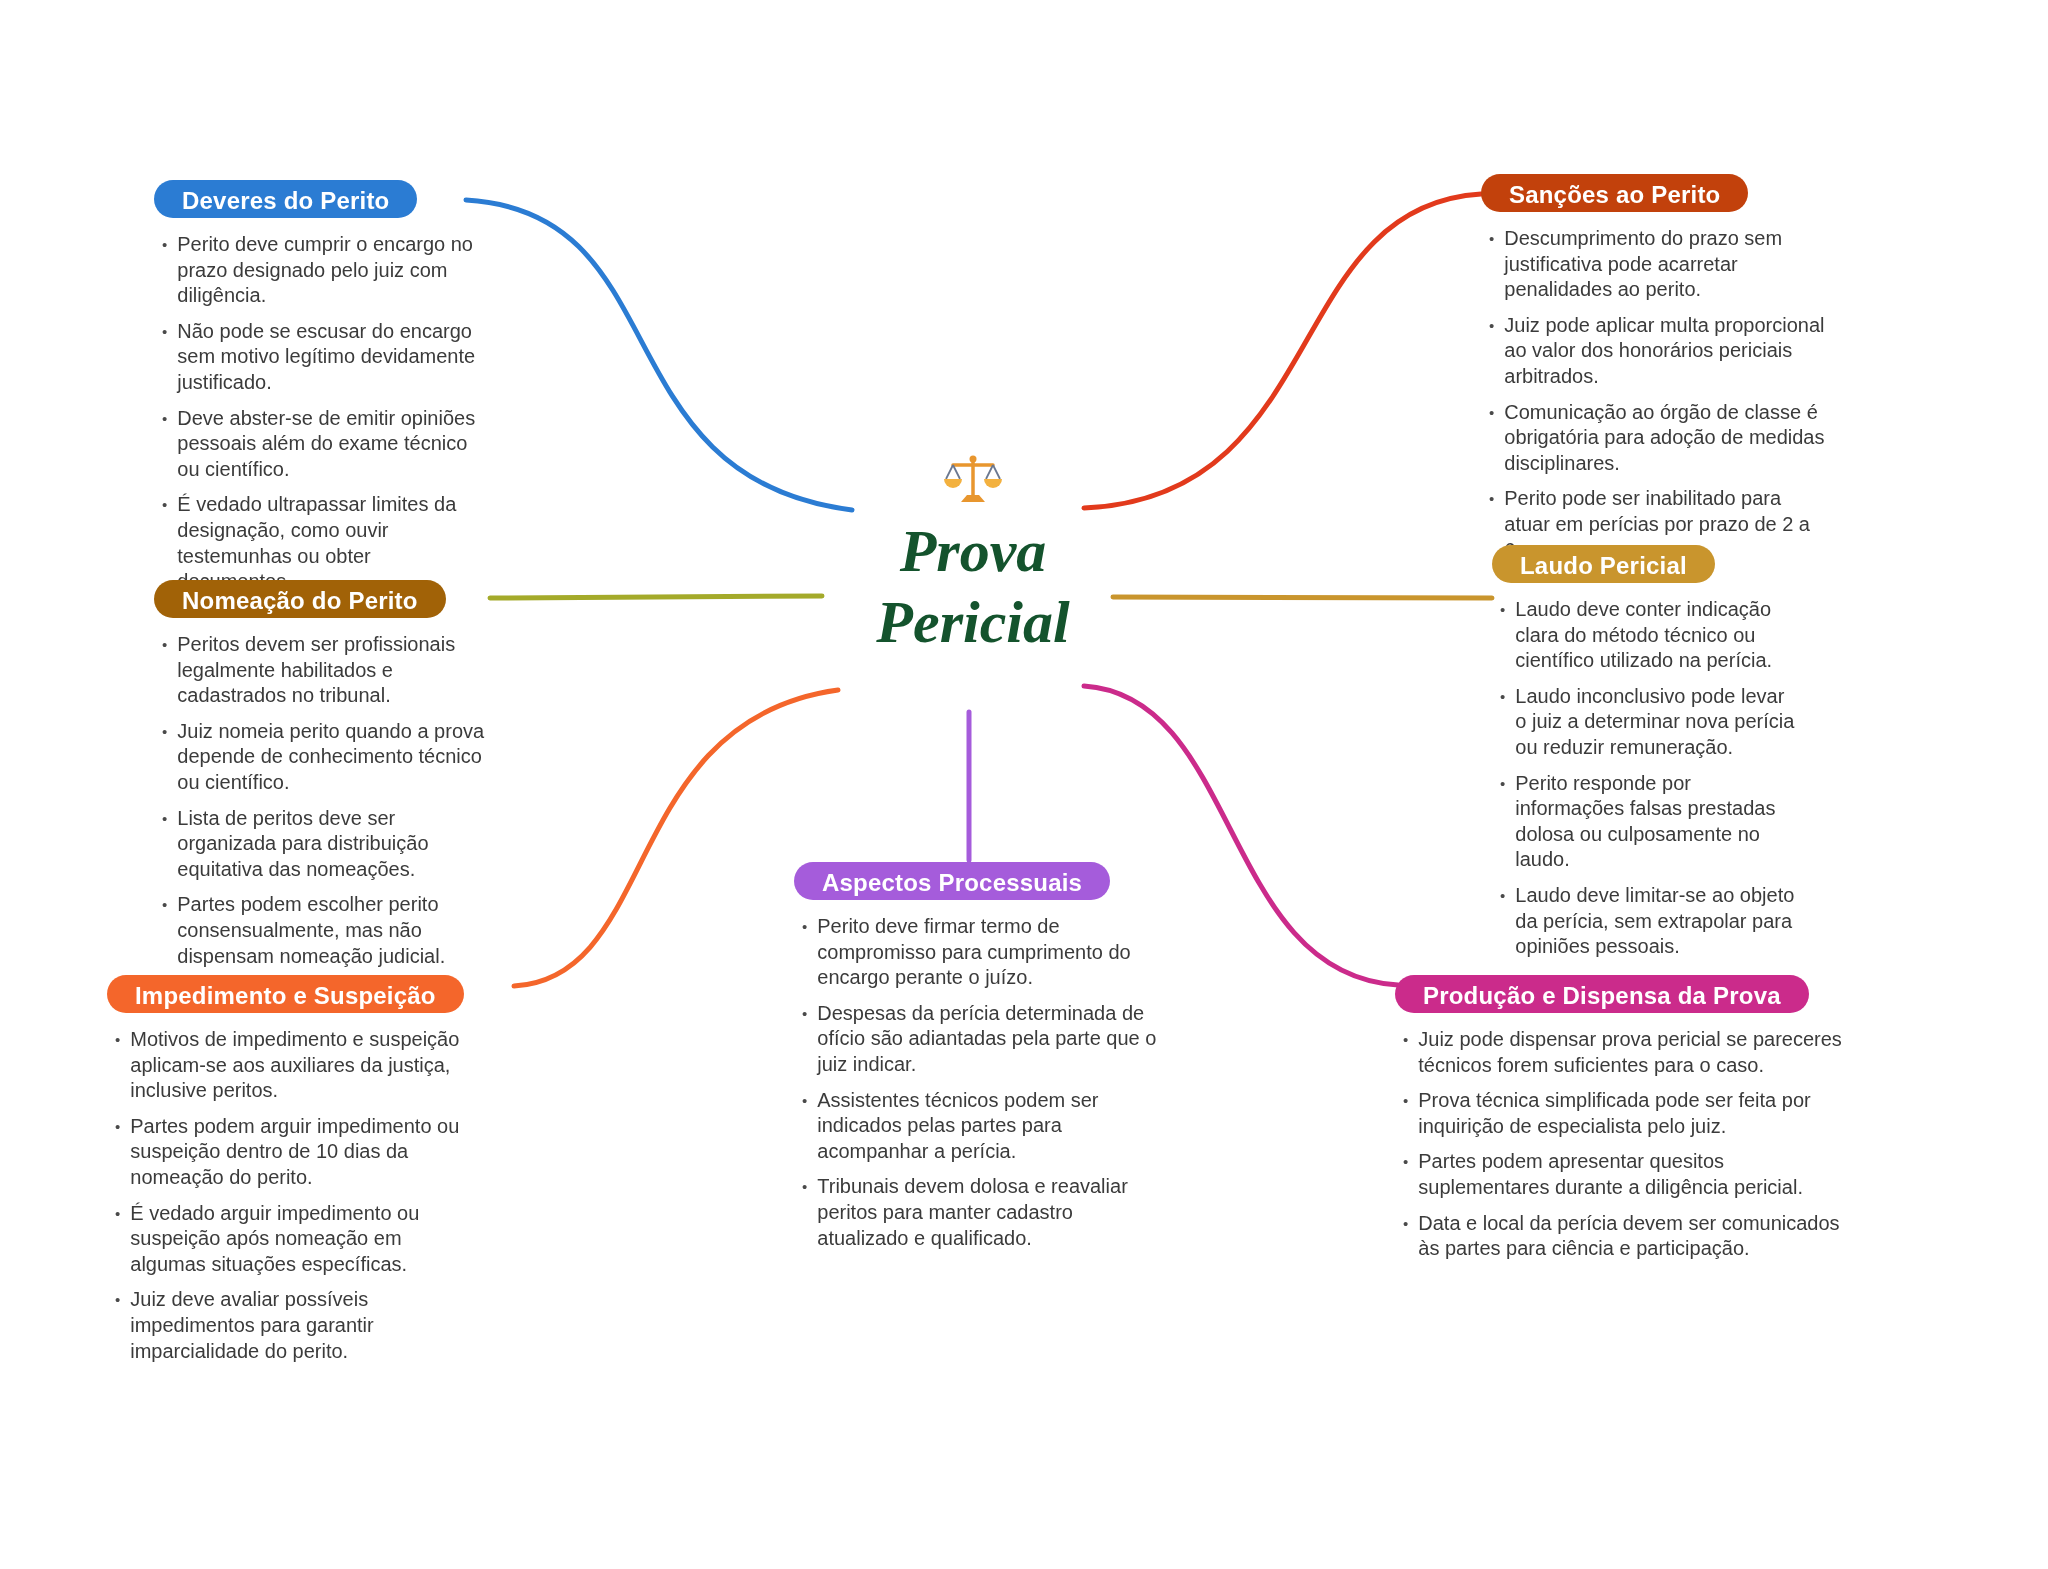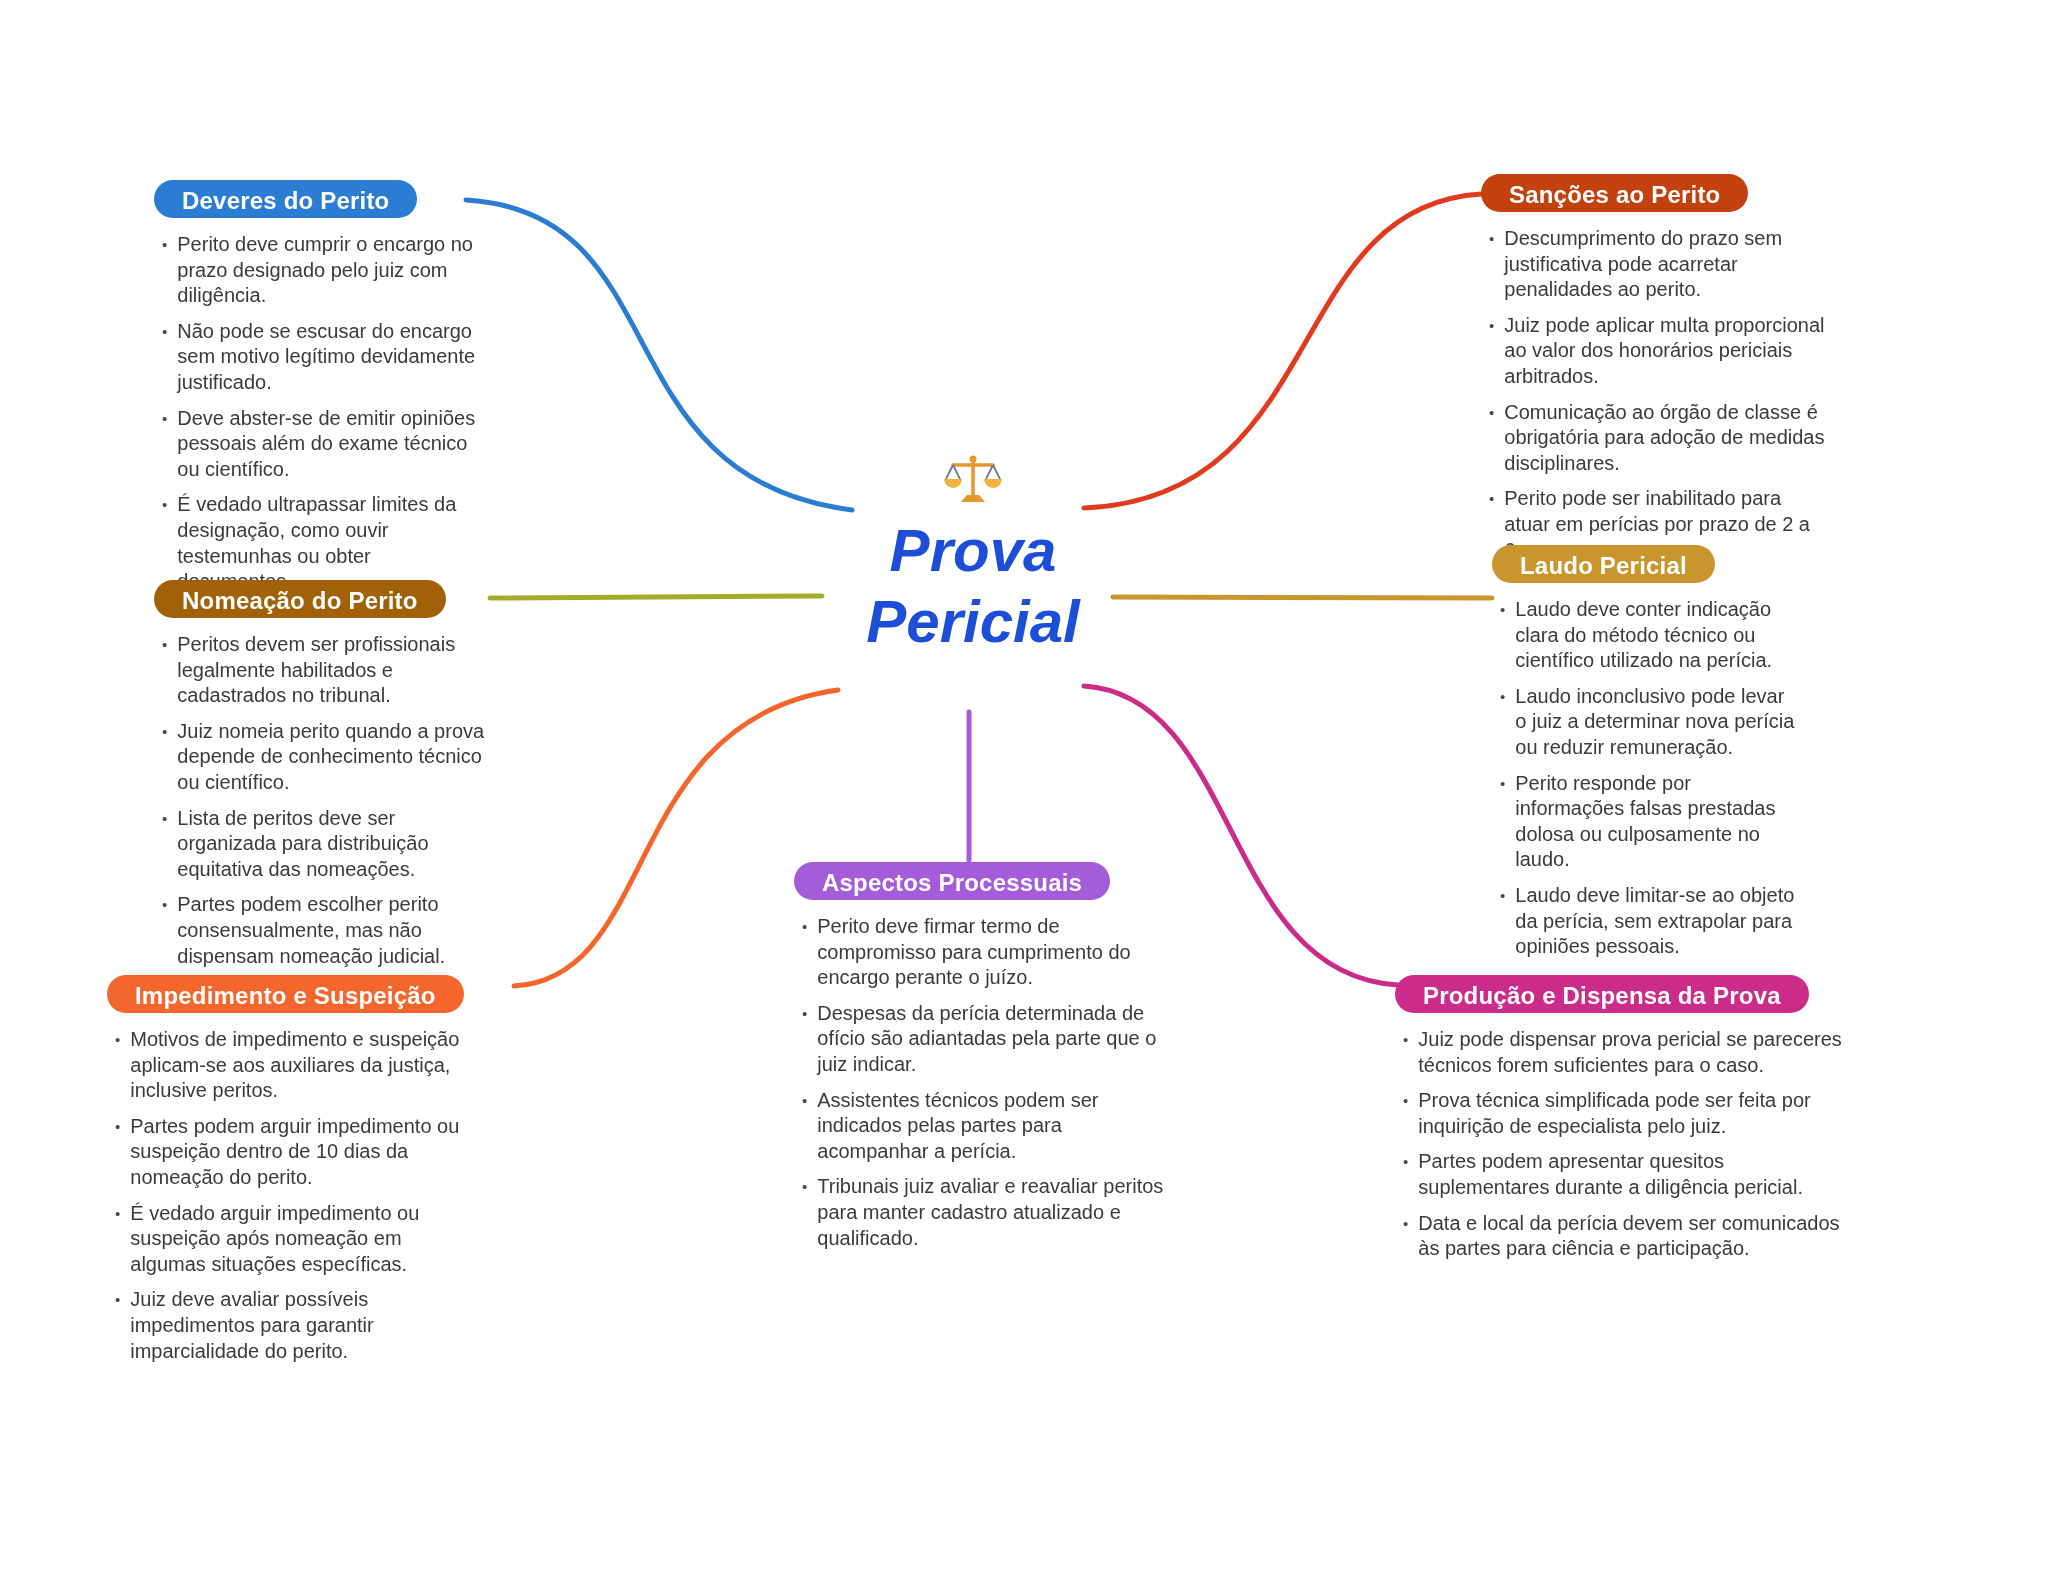--- a/index.html
+++ b/index.html
@@ -61,26 +61,26 @@
   .center {
     position: absolute;
     left: 828px; top: 452px;
     width: 290px;
     text-align: center;
     z-index: 2;
   }
   .center-icon { margin-bottom: 4px; }
   .center-icon svg { display: inline-block; }
   .center-title {
-    font-family: Liberation Sans, sans-serif;
+    font-family: Liberation Serif, serif;
     font-style: italic;
     font-weight: 700;
     font-size: 60px;
     line-height: 1.18;
-    color: #1d4ed8;
+    color: #14532d;
   }
 </style>
 </head>
 <body>
 
 <div class="canvas">
 
   <svg class="connectors" viewBox="0 0 2048 1569" xmlns="http://www.w3.org/2000/svg">
     <path d="M 466 200 C 680 212, 600 478, 852 510" style="stroke: rgb(43, 124, 211);"></path>
     <path d="M 490 598 L 822 596" style="stroke: rgb(164, 170, 42);"></path>
@@ -252,18 +252,18 @@
       <li>
           <span class="dot">•</span>
           <span>Despesas da perícia determinada de ofício são adiantadas pela parte que o juiz indicar.</span>
         </li>
       <li>
           <span class="dot">•</span>
           <span>Assistentes técnicos podem ser indicados pelas partes para acompanhar a perícia.</span>
         </li>
       <li>
           <span class="dot">•</span>
-          <span>Tribunais juiz avaliar e reavaliar peritos para manter cadastro atualizado e qualificado.</span>
+          <span>Tribunais devem dolosa e reavaliar peritos para manter cadastro atualizado e qualificado.</span>
         </li>
     </ul>
   </section>
 
 </div>
 
 </body></html>

